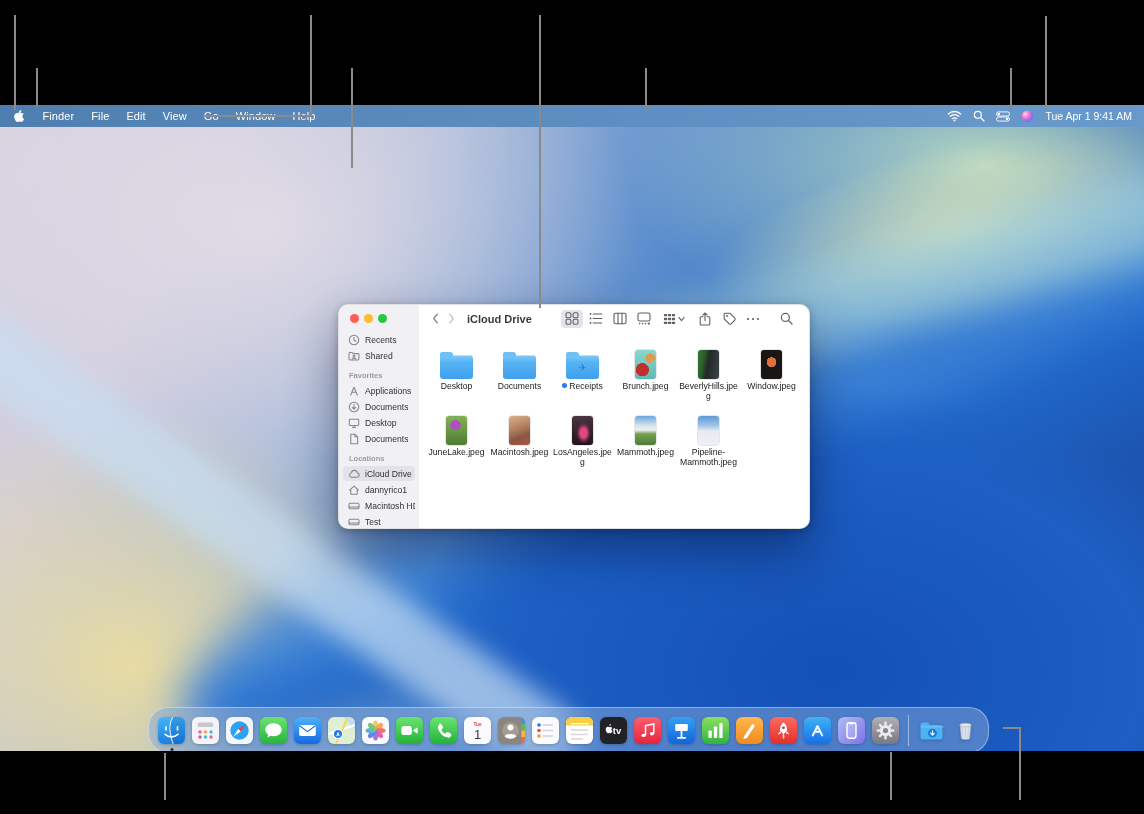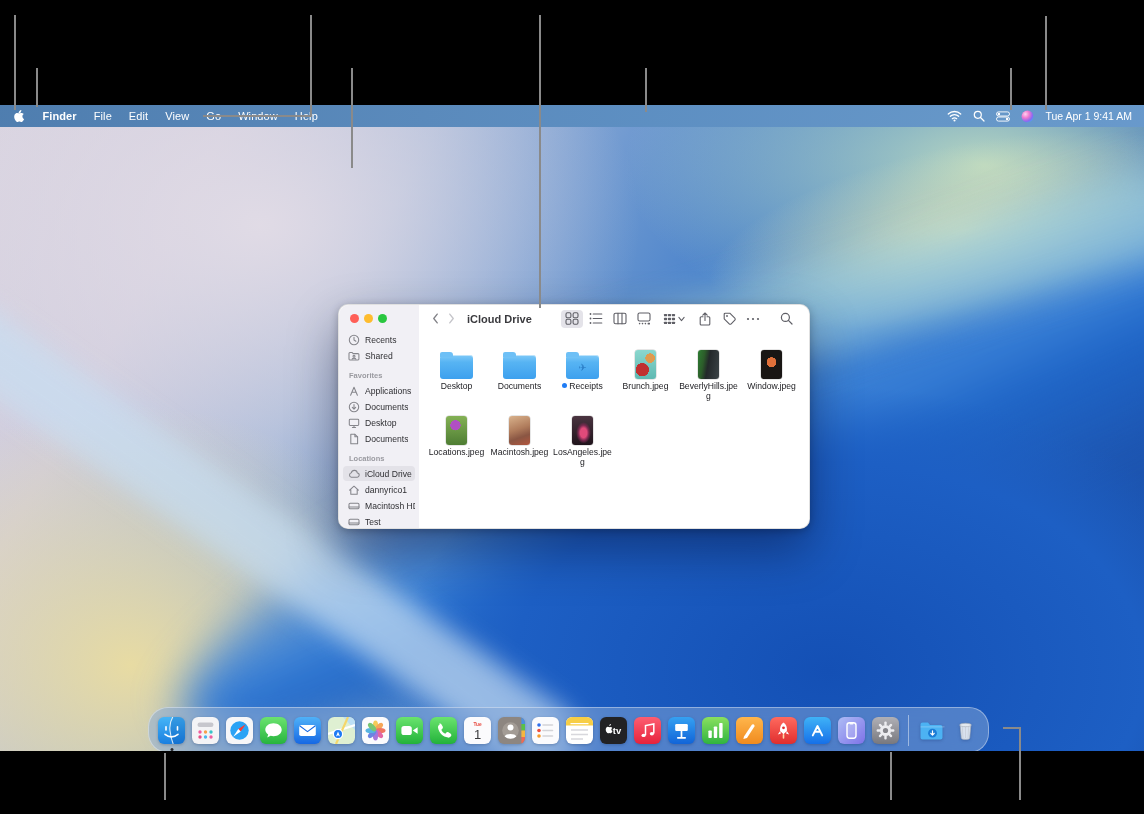--- a/index.html
+++ b/index.html
@@ -23,21 +23,21 @@
   .w6{right:-260px;bottom:-300px;width:1150px;height:760px;background:radial-gradient(closest-side,#1450b5 0%,#1d5fc4 55%,rgba(29,95,196,0) 75%);}
   .w7{left:-120px;top:400px;width:760px;height:70px;transform:rotate(35deg);filter:blur(12px);background:rgba(200,222,242,.7);border-radius:40px;}
   .w8{right:-60px;top:150px;width:700px;height:90px;transform:rotate(-16deg);filter:blur(18px);background:rgba(180,224,224,.55);border-radius:50px;}
   
   .menubar{position:absolute;left:0;top:0;width:100%;height:22px;z-index:20;
     background:linear-gradient(90deg,rgba(73,122,173,.96),rgba(92,142,193,.96) 55%,rgba(104,153,204,.96));
     display:flex;align-items:center;color:#fff;font-size:11px;}
   .mb-left{display:flex;align-items:center;padding-left:10px;}
   .apple{display:flex;align-items:center;margin:0 9px 0 2px;}
   .menu-item{padding:0 8.5px;letter-spacing:.1px;}
-  .menu-item.app-menu{font-weight:700;}
+  .menu-item.app-menu{font-weight:400;}
   .mb-right{margin-left:auto;display:flex;align-items:center;gap:11px;padding-right:12px;}
   .status-icon{display:flex;align-items:center;}
   .clock{font-size:10.5px;white-space:nowrap;}
   
   .fwindow{position:absolute;left:338px;top:199px;width:470px;height:223px;z-index:10;
     background:#fff;border-radius:10px;box-shadow:0 22px 50px rgba(0,0,30,.40),0 2px 8px rgba(0,0,0,.25);
     border:1px solid rgba(0,0,0,.12);}
   .sidebar{position:absolute;left:0;top:0;bottom:0;width:80px;background:#f1f0f5;
     border-right:1px solid #e4e3e8;border-radius:10px 0 0 10px;}
   .tlights{position:absolute;left:11px;top:9px;display:flex;gap:5px;}
@@ -426,33 +426,45 @@
         <div class="file">
           <div class="ficon">
             <div class="thumb t-isolate"></div>
           </div>
           <div class="fname">Window.jpeg</div>
         </div>
         <div class="file">
           <div class="ficon">
             <div class="thumb t-junelake"></div>
           </div>
-          <div class="fname">Locations.jpeg</div>
+          <div class="fname">JuneLake.jpeg</div>
         </div>
         <div class="file">
           <div class="ficon">
             <div class="thumb t-kidslondon"></div>
           </div>
           <div class="fname">Macintosh.jpeg</div>
         </div>
         <div class="file">
           <div class="ficon">
             <div class="thumb t-losangeles"></div>
           </div>
           <div class="fname">LosAngeles.jpeg</div>
+        </div>
+        <div class="file">
+          <div class="ficon">
+            <div class="thumb t-mammoth"></div>
+          </div>
+          <div class="fname">Mammoth.jpeg</div>
+        </div>
+        <div class="file">
+          <div class="ficon">
+            <div class="thumb t-pipeline"></div>
+          </div>
+          <div class="fname">Pipeline-Mammoth.jpeg</div>
         </div>
       </div>
   </div>
 
   <div class="dock">
       <span class="dock-item running" title="Finder">
         <svg viewBox="0 0 27 27">
           <defs>
             <linearGradient id="gfin" x1="0" y1="0" x2="0" y2="1">
               <stop offset="0" stop-color="#45b5f7"></stop>

